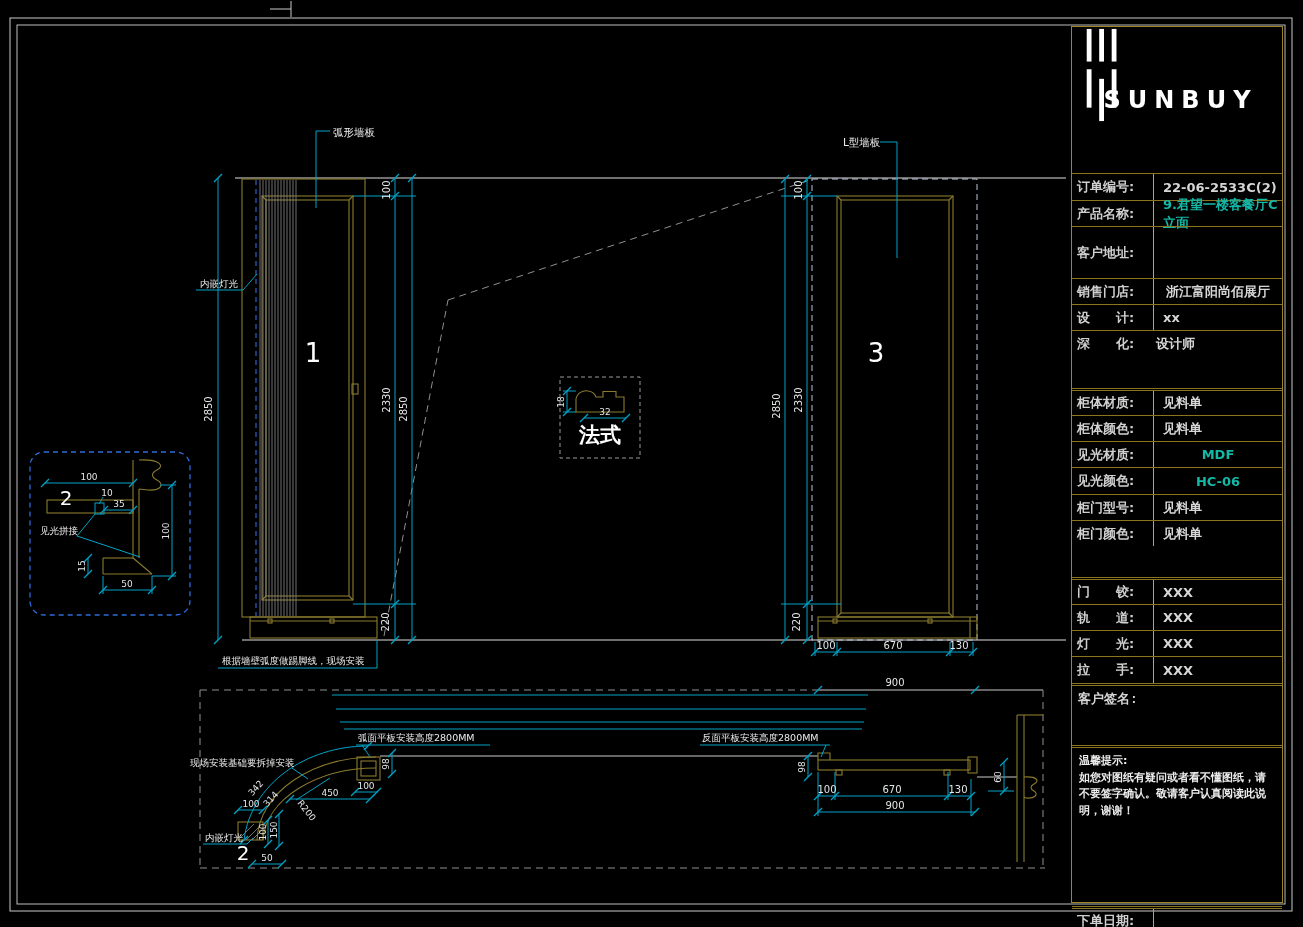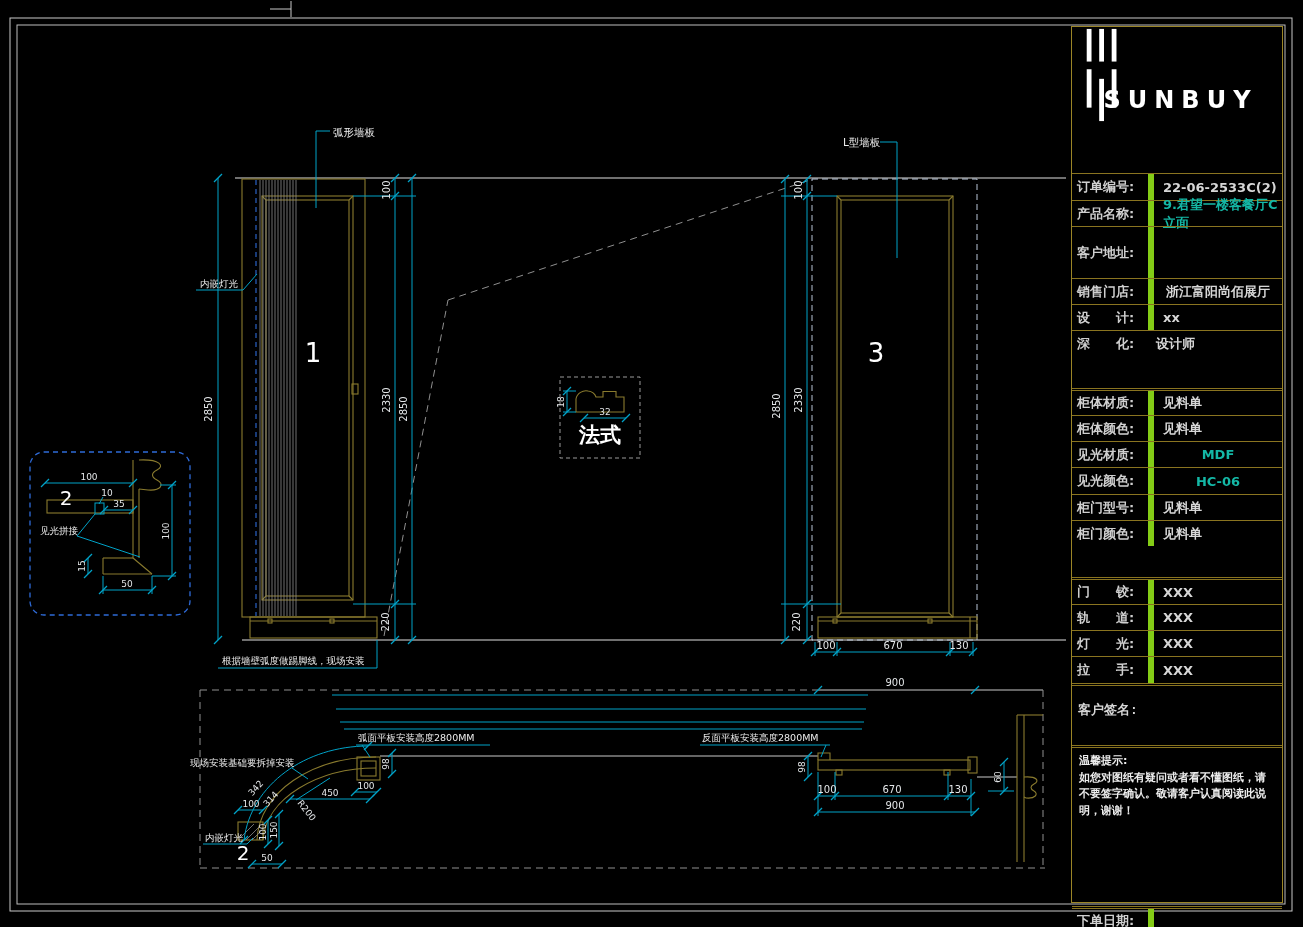--- a/index.html
+++ b/index.html
@@ -29,30 +29,30 @@
   .cjk-big{fill:#fff;font-size:21px;text-anchor:middle;font-weight:600;}
   
   .titleblock{position:absolute;left:1071px;top:26px;width:212px;height:877px;
     background:#000;border:1px solid #9b8526;box-sizing:border-box;
     display:flex;flex-direction:column;color:#d6d6d6;font-size:13px;}
   .tb-logo{height:146px;flex:0 0 auto;display:flex;flex-direction:column;
     align-items:center;justify-content:center;gap:5px;}
   .logo-text{color:#fff;font-size:24px;letter-spacing:7px;font-weight:600;padding-left:7px;}
   .tb-row{display:flex;border-top:1px solid #8a7420;flex:0 0 auto;box-sizing:border-box;}
   .tb-row .lbl{width:82px;flex:0 0 82px;padding-left:5px;display:flex;align-items:center;
-    border-right:6px solid #84cc16;font-weight:600;color:#cfcfcf;box-sizing:border-box;}
+    border-right:1px solid #84cc16;font-weight:600;color:#cfcfcf;box-sizing:border-box;}
   .tb-row .val{flex:1;display:flex;align-items:center;padding-left:9px;font-weight:600;}
   .h26{height:26px;} .h27{height:27px;} .h52{height:52px;}
   .center .val{justify-content:center;padding-left:0;text-align:center;}
   .multiline .val{white-space:pre-line;line-height:1.3;}
   .red .val{color:#14b8a6;}
   .nodiv .lbl{border-right:none;}
   .nodiv .val{padding-left:2px;}
   .sep{border-top:3px double #8a7420;margin-top:31px;}
-  .tb-sig{height:62px;flex:0 0 auto;padding:15px 6px;font-weight:600;
+  .tb-sig{height:62px;flex:0 0 auto;padding:4px 6px;font-weight:600;
     border-top:3px double #8a7420;box-sizing:border-box;font-family:Liberation Mono, monospace;}
   .tb-notice{height:130px;flex:0 0 auto;padding:5px 7px;border-top:3px double #8a7420;
     line-height:1.5;font-size:11px;color:#ececec;font-weight:600;box-sizing:border-box;}
   .tb-foot{flex:1;display:flex;border-top:4px solid #737373;box-sizing:border-box;text-align:right;}
   .tb-foot .lbl{width:82px;flex:0 0 82px;padding-left:5px;display:flex;align-items:center;
     border-right:1px solid #8a7420;font-weight:600;box-sizing:border-box;}
   .tb-foot .val{flex:1;display:flex;align-items:center;justify-content:center;
     font-weight:600;color:#cfcfcf;}
   .pgnum{font-size:17px;color:#fff;margin:0 10px;font-weight:700;}
 </style>

